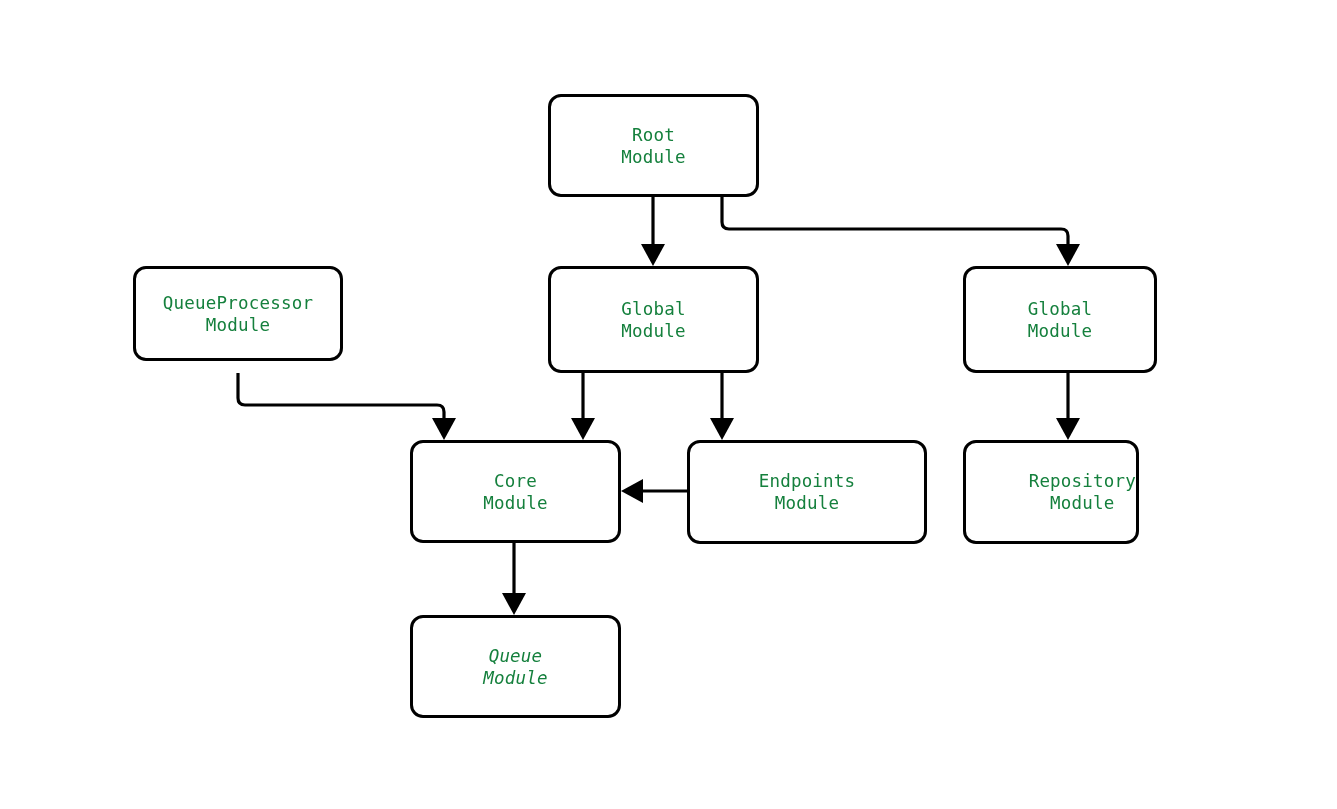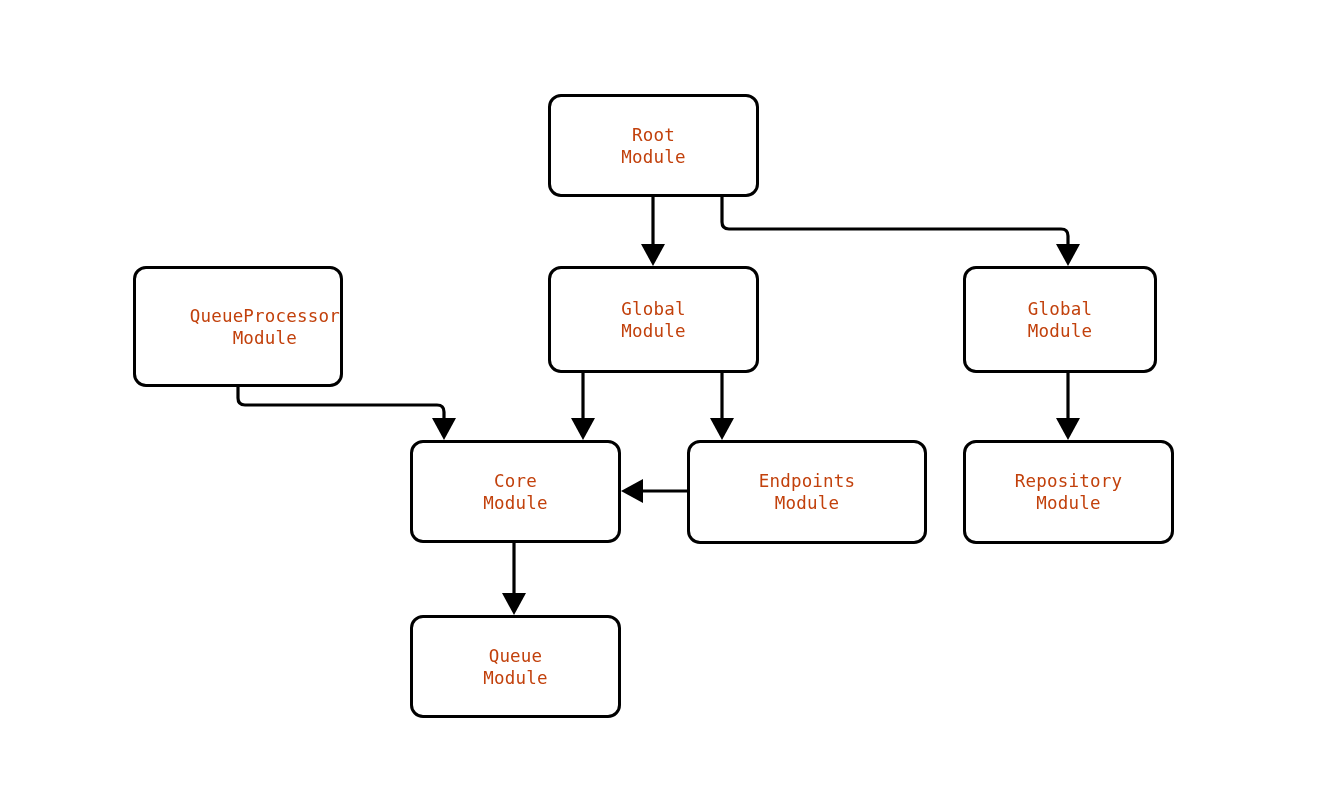--- a/index.html
+++ b/index.html
@@ -34,21 +34,21 @@
     position: absolute;
     box-sizing: border-box;
     background: #ffffff;
     border: 3.5px solid #000000;
     border-radius: 13px;
     display: flex;
     flex-direction: column;
     align-items: center;
     justify-content: center;
     text-align: center;
-    color: #c2410c;
+    color: #15803d;
     font-size: 17.5px;
     line-height: 22px;
     letter-spacing: 0.2px;
     white-space: pre;
   }
   .node .node-label {
     display: block;
   }
 </style>
 </head>
@@ -97,21 +97,21 @@
       <path d="M 514 543 L 514 597" fill="none" stroke="#000000" stroke-width="3.2"></path>
       <polygon points="514,615 502,593 526,593" fill="#000000"></polygon>
     </g>
   </svg>
 
   <div class="node" style="left: 548px; top: 94px; width: 211px; height: 103px;">
     <span class="node-label">Root
 Module</span>
   </div>
 
-  <div class="node" style="left: 133px; top: 266px; width: 210px; height: 121px; align-items: flex-end;">
+  <div class="node" style="left: 133px; top: 266px; width: 210px; height: 95px;">
     <span class="node-label">QueueProcessor
 Module</span>
   </div>
 
   <div class="node" style="left: 548px; top: 266px; width: 211px; height: 107px;">
     <span class="node-label">Global
 Module</span>
   </div>
 
   <div class="node" style="left: 963px; top: 266px; width: 194px; height: 107px;">
@@ -122,23 +122,23 @@
   <div class="node" style="left: 410px; top: 440px; width: 211px; height: 103px;">
     <span class="node-label">Core
 Module</span>
   </div>
 
   <div class="node" style="left: 687px; top: 440px; width: 240px; height: 104px;">
     <span class="node-label">Endpoints
 Module</span>
   </div>
 
-  <div class="node" style="left: 963px; top: 440px; width: 211px; height: 104px;">
+  <div class="node" style="left: 963px; top: 440px; width: 176px; height: 104px; align-items: flex-end;">
     <span class="node-label">Repository
 Module</span>
   </div>
 
-  <div class="node" style="left: 410px; top: 615px; width: 211px; height: 103px;">
+  <div class="node" style="left: 410px; top: 615px; width: 211px; height: 103px; font-style: italic;">
     <span class="node-label">Queue
 Module</span>
   </div>
 
 </div>
 
 </body></html>

